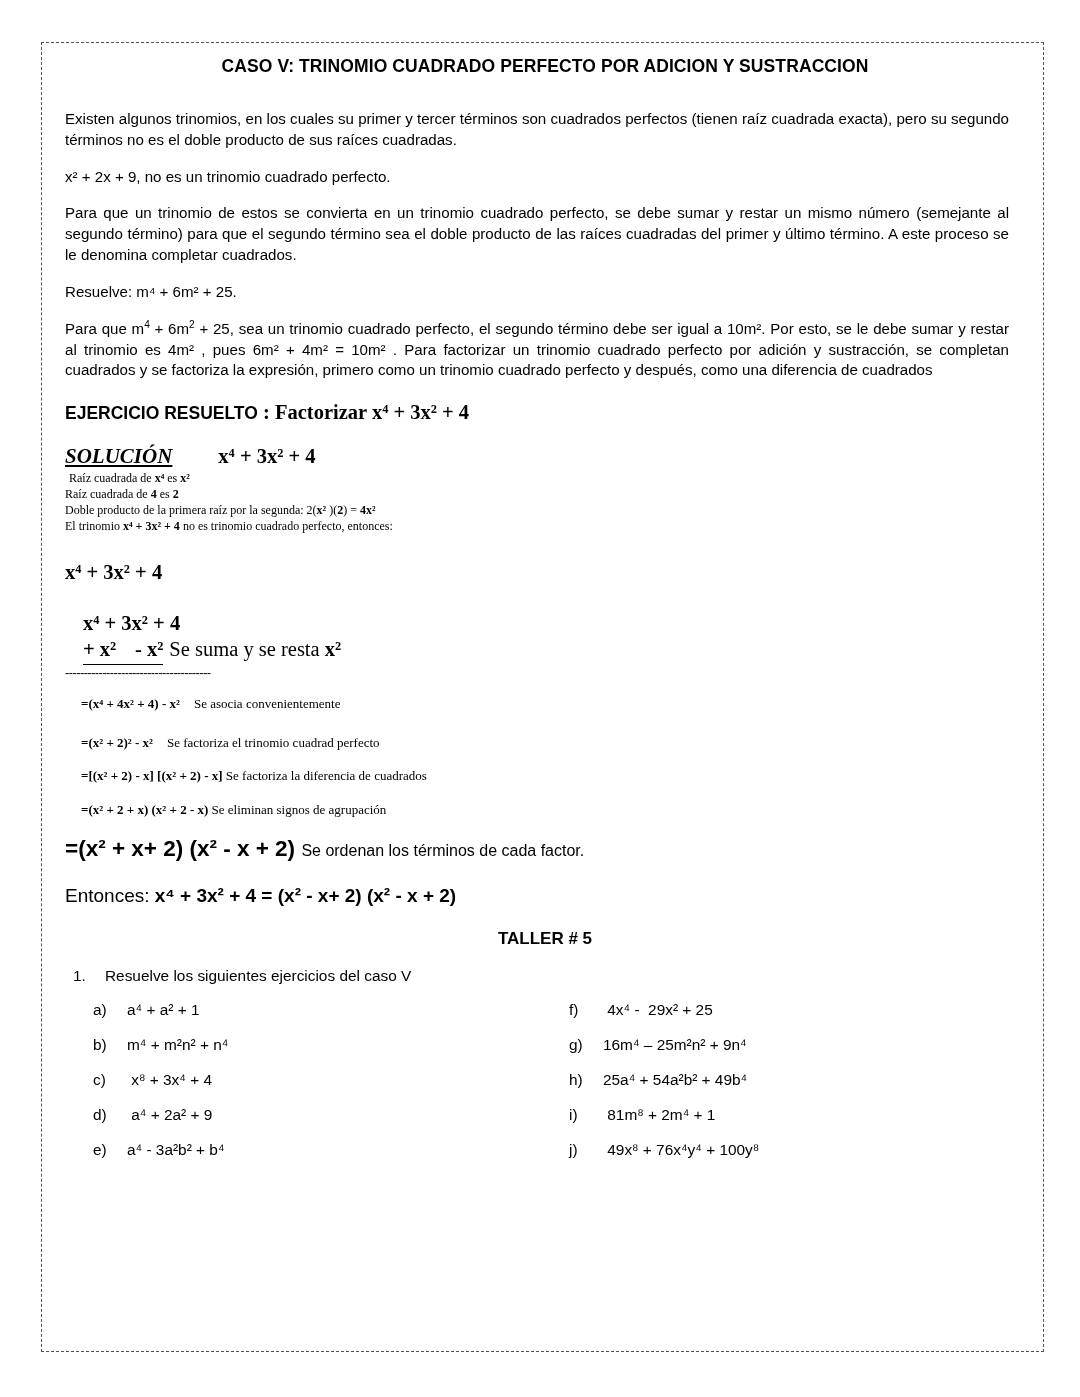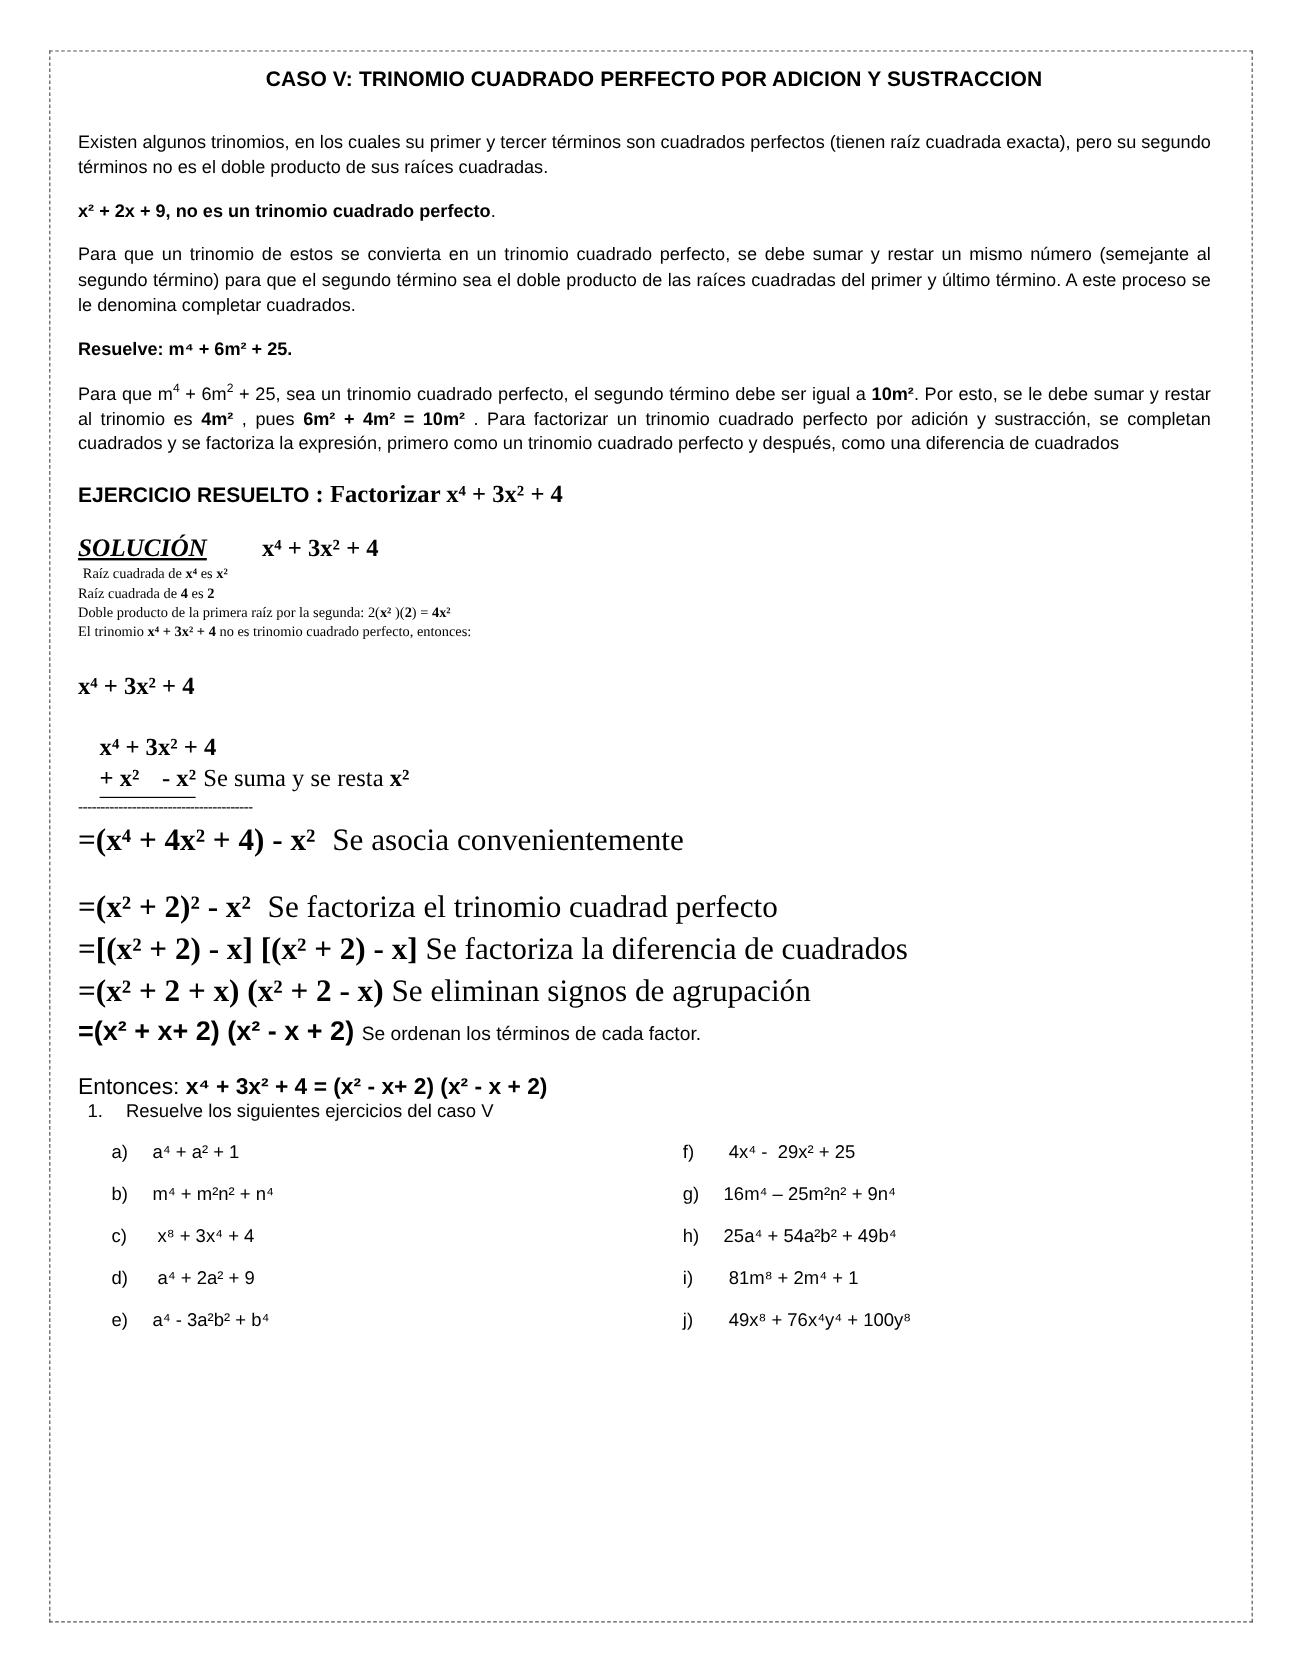--- a/index.html
+++ b/index.html
@@ -49,21 +49,21 @@
 
   
   .para {
     font-family: "Liberation Sans", sans-serif;
     font-size: 15.1px;
     line-height: 1.38;
     text-align: justify;
     margin: 0 16px 16px 0;
   }
   .para.nojust { text-align: left; }
-  .b { font-weight: bold; }
+  .b { font-weight: normal; }
   .serif-b { font-family: "Liberation Serif", serif; font-weight: bold; }
 
   .exercise-head {
     margin: 20px 0 20px 0;
     font-size: 18px;
   }
   .exercise-head .sanslabel {
     font-family: "Liberation Sans", sans-serif;
     font-weight: bold;
     font-size: 17.5px;
@@ -123,23 +123,23 @@
   .dash-rule {
     font-family: "Liberation Sans", sans-serif;
     font-size: 13px;
     letter-spacing: -0.6px;
     line-height: 1;
     margin: 1px 0 4px 0;
     color: #000;
   }
   .step-line {
     font-family: "Liberation Serif", serif;
-    font-size: 26px;
+    font-size: 13px;
     line-height: 1.33;
-    margin: 0;
+    margin: 16px;
   }
   .step-line.spaced { margin-top: 22px; }
   .step-line .expr { font-weight: bold; }
   .step-line .expr-gap { display: inline-block; width: 14px; }
 
   .final-line {
     font-family: "Liberation Sans", sans-serif;
     font-size: 22.5px;
     font-weight: bold;
     line-height: 1.3;
@@ -268,20 +268,21 @@
 
     <div class="final-line">
       <span>=(x² + x+ 2) (x² - x + 2)</span> <span class="note">Se ordenan los términos de cada  factor</span><span class="note b">.</span>
     </div>
 
     <div class="entonces-line">
       <span>Entonces: </span><span class="eq">x⁴ + 3x² + 4 = (x² - x+ 2) (x² - x + 2)</span>
     </div>
   </div>
 
+  <div class="taller-title">TALLER # 5</div>
 
   <div class="numbered">
     <span class="num">1.</span><span>Resuelve los siguientes ejercicios del caso V</span>
   </div>
 
   <div class="ex-grid">
     <div class="ex-col">
       <div class="ex-item">
         <span class="lbl">a)</span>
         <span class="body">a⁴ + a² + 1</span>

